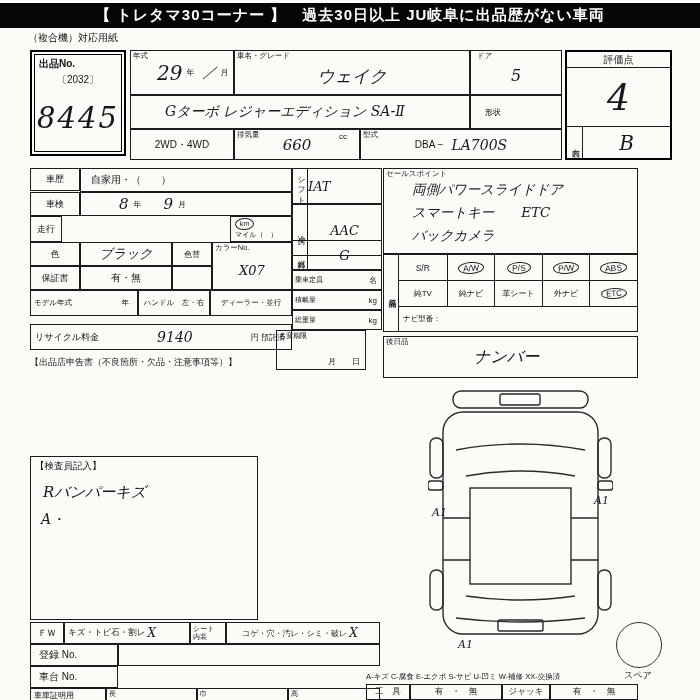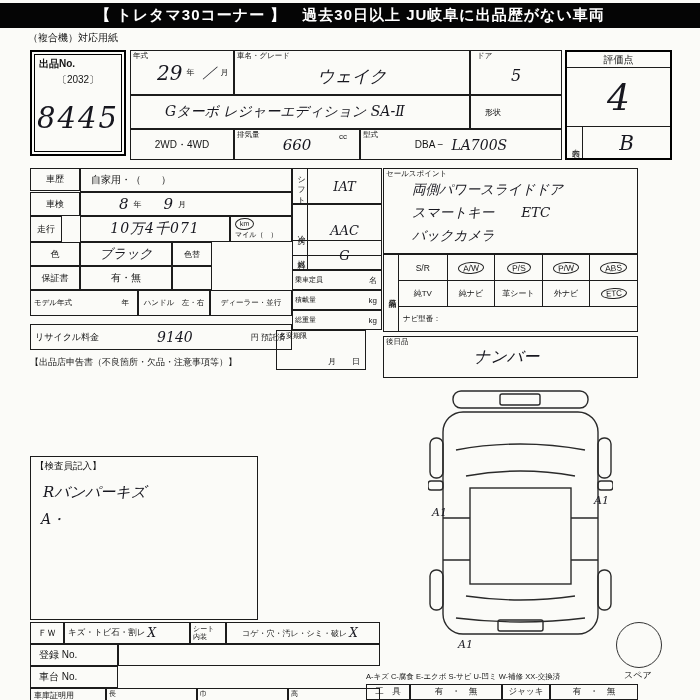--- a/index.html
+++ b/index.html
@@ -90,56 +90,57 @@
 
   <div class="c cc" style="left:30px;top:192px;width:50px;height:24px;font-size:9px">車検</div>
   <div class="c" style="left:80px;top:192px;width:212px;height:24px">
     <span class="hw" style="font-size:15px;margin-left:38px">8</span>
     <span class="lab" style="margin-left:5px">年</span>
     <span class="hw" style="font-size:15px;margin-left:22px">9</span>
     <span class="lab" style="margin-left:5px">月</span>
   </div>
 
   <div class="c cc" style="left:30px;top:216px;width:32px;height:26px;font-size:9px">走行</div>
-  <div class="c cc" style="left:80px;top:216px;width:150px;height:26px">
-    <span class="hw" style="font-size:14px;letter-spacing:1px">10万4千071</span>
-  </div>
   <div class="c" style="left:230px;top:216px;width:62px;height:26px">
     <div style="font-size:7px;line-height:10px;padding-left:4px">
       <span class="circled">km</span><br>
       <span>マイル（　）</span>
     </div>
   </div>
 
   <div class="c cc" style="left:30px;top:242px;width:50px;height:24px;font-size:9px">色</div>
   <div class="c cc" style="left:80px;top:242px;width:92px;height:24px">
     <span class="hw" style="font-size:13px">ブラック</span>
   </div>
   <div class="c cc" style="left:172px;top:242px;width:40px;height:24px;font-size:8px">色替</div>
+  <div class="c cc" style="left:212px;top:242px;width:80px;height:48px">
+    <span class="cl">カラーNo.</span>
+    <span class="hw" style="font-size:13px;margin-top:8px">X07</span>
+  </div>
   <div class="c cc" style="left:30px;top:266px;width:50px;height:24px;font-size:9px">保証書</div>
   <div class="c cc" style="left:80px;top:266px;width:92px;height:24px;font-size:10px">有・無</div>
   <div class="c" style="left:172px;top:266px;width:40px;height:24px"></div>
 
   <div class="c" style="left:30px;top:290px;width:108px;height:26px;font-size:7.5px">
     <span style="margin-left:3px">モデル年式</span>
     <span style="margin-left:auto;padding-right:8px">年</span>
   </div>
   <div class="c cc" style="left:138px;top:290px;width:72px;height:26px;font-size:7.5px">ハンドル　左・右</div>
   <div class="c cc" style="left:210px;top:290px;width:82px;height:26px;font-size:7.5px">ディーラー・並行</div>
 
   <div class="c" style="left:30px;top:324px;width:262px;height:26px">
     <span style="font-size:9px;margin-left:4px">リサイクル料金</span>
     <span class="hw" style="font-size:14px;flex:1;text-align:center">9140</span>
     <span style="font-size:8px;padding-right:6px">円 預託済</span>
   </div>
   <div class="abs" style="left:30px;top:356px;font-size:9px">【出品店申告書（不良箇所・欠品・注意事項等）】</div>
 
   <div class="c" style="left:292px;top:168px;width:90px;height:36px">
     <span class="vlabel" style="width:15px">シフト</span>
-    <span class="hw" style="flex:1;text-align:center;font-size:13px">IAT</span>
+    <span class="hw" style="flex:1;text-align:left;font-size:13px">IAT</span>
   </div>
   <div class="c" style="left:292px;top:204px;width:90px;height:52px">
     <span class="vlabel" style="width:15px">冷房</span>
     <span class="hw" style="flex:1;text-align:center;font-size:13px">AAC</span>
   </div>
   <div class="c" style="left:292px;top:240px;width:90px;height:30px">
     <span class="vlabel" style="width:15px">燃料</span>
     <span class="hw" style="flex:1;text-align:center;font-size:13px">G</span>
   </div>
   <div class="c" style="left:292px;top:270px;width:90px;height:20px;font-size:7px">

